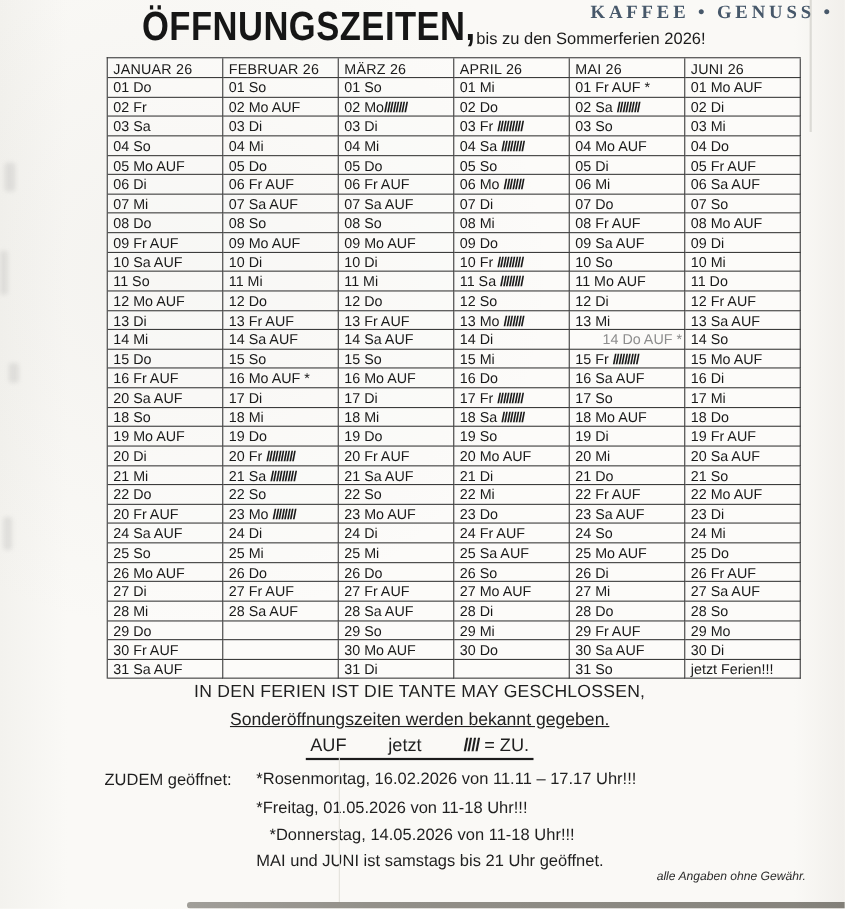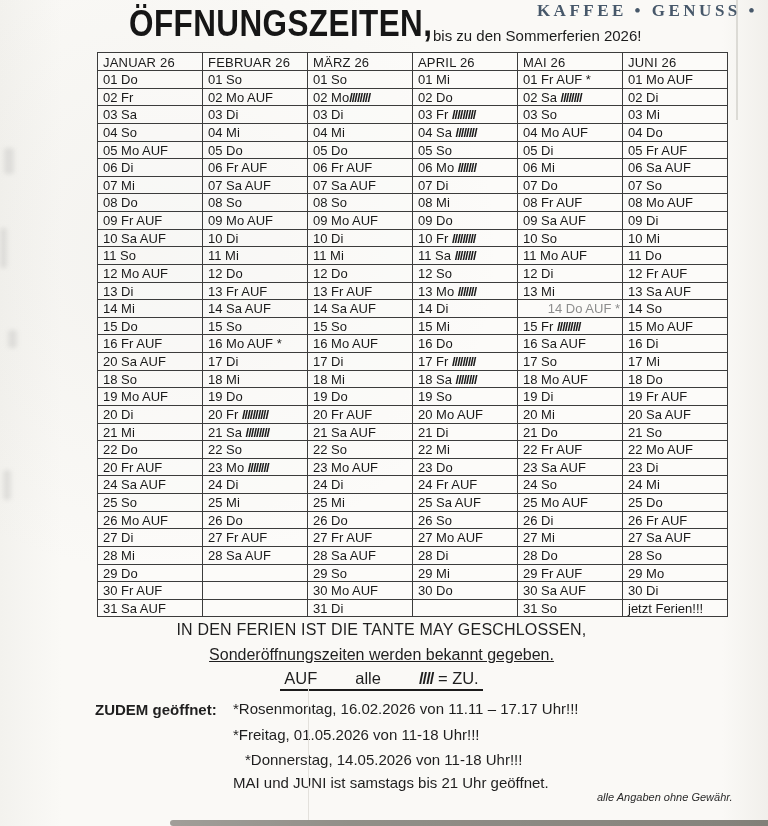--- a/index.html
+++ b/index.html
@@ -49,21 +49,21 @@
     position:absolute; left:97px; top:646px; width:569px; text-align:center;
     font-size:16px; white-space:nowrap;text-decoration:underline;
   }
   .legend-wrap { position:absolute; left:97px; top:669px; width:569px; text-align:center; }
   .legend {
     display:inline-block; border-bottom:2px solid #1c1c1c; padding:0 4px 1px 4px;
     font-size:16.5px; white-space:nowrap;
   }
   .legend .gap { display:inline-block; width:38px; }
   .legend .sl { font-weight:700; letter-spacing:-1px; }
-  .notes-label { position:absolute; left:95px; top:701px; font-size:15px; white-space:nowrap;font-weight:bold; }
+  .notes-label { position:absolute; left:95px; top:701px; font-size:15px; white-space:nowrap; }
   .note { position:absolute; left:233px; font-size:15px; white-space:nowrap; }
   .note.n0 { top:700px; }
   .note.n1 { top:726px; }
   .note.n2 { top:751px;margin-left:12px; }
   .note.extra { top:774px; }
   .disclaimer { position:absolute; left:597px; top:791px; font-size:11px; color:#2a2a2a; white-space:nowrap;font-style:italic; }
   
   .scan-bar {
     position:absolute; left:170px; right:0; bottom:0; height:6px;
     background:linear-gradient(90deg, #83807a 0%, #6f6c64 30%, #5d5a52 100%);
@@ -275,21 +275,21 @@
     <div class="cell"></div>
     <div class="cell">31 Di</div>
     <div class="cell"></div>
     <div class="cell">31 So</div>
     <div class="cell">jetzt Ferien!!!</div>
   </div>
 
 <div class="closed-line">IN DEN FERIEN IST DIE TANTE MAY GESCHLOSSEN,</div>
 <div class="announce-line">Sonderöffnungszeiten werden bekannt gegeben.</div>
 <div class="legend-wrap">
-  <span class="legend"><span>AUF</span><span class="gap"></span><span>alle</span><span class="gap"></span><span class="sl">////</span><span> <span>= ZU.</span></span></span>
+  <span class="legend"><span>AUF</span><span class="gap"></span><span>jetzt</span><span class="gap"></span><span class="sl">////</span><span> <span>= ZU.</span></span></span>
 </div>
 
 <div class="notes-label">ZUDEM geöffnet:</div>
 <div class="note n0">*Rosenmontag, 16.02.2026 von 11.11 – 17.17 Uhr!!!</div>
 <div class="note n1">*Freitag, 01.05.2026 von 11-18 Uhr!!!</div>
 <div class="note n2">*Donnerstag, 14.05.2026 von 11-18 Uhr!!!</div>
 <div class="note extra">MAI und JUNI ist samstags bis 21 Uhr geöffnet.</div>
 <div class="disclaimer">alle Angaben ohne Gewähr.</div>
 
 <div class="scan-bar"></div>

